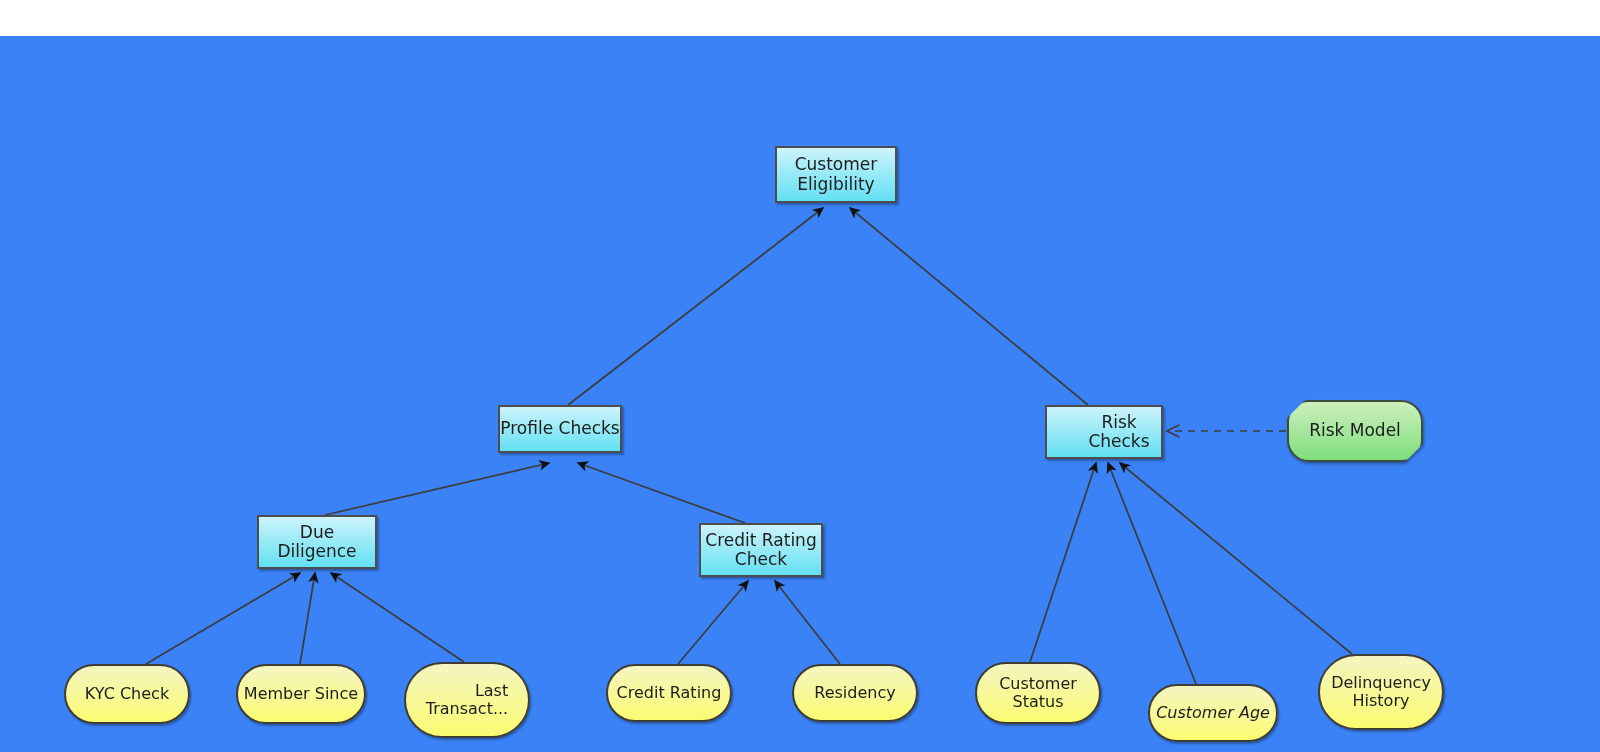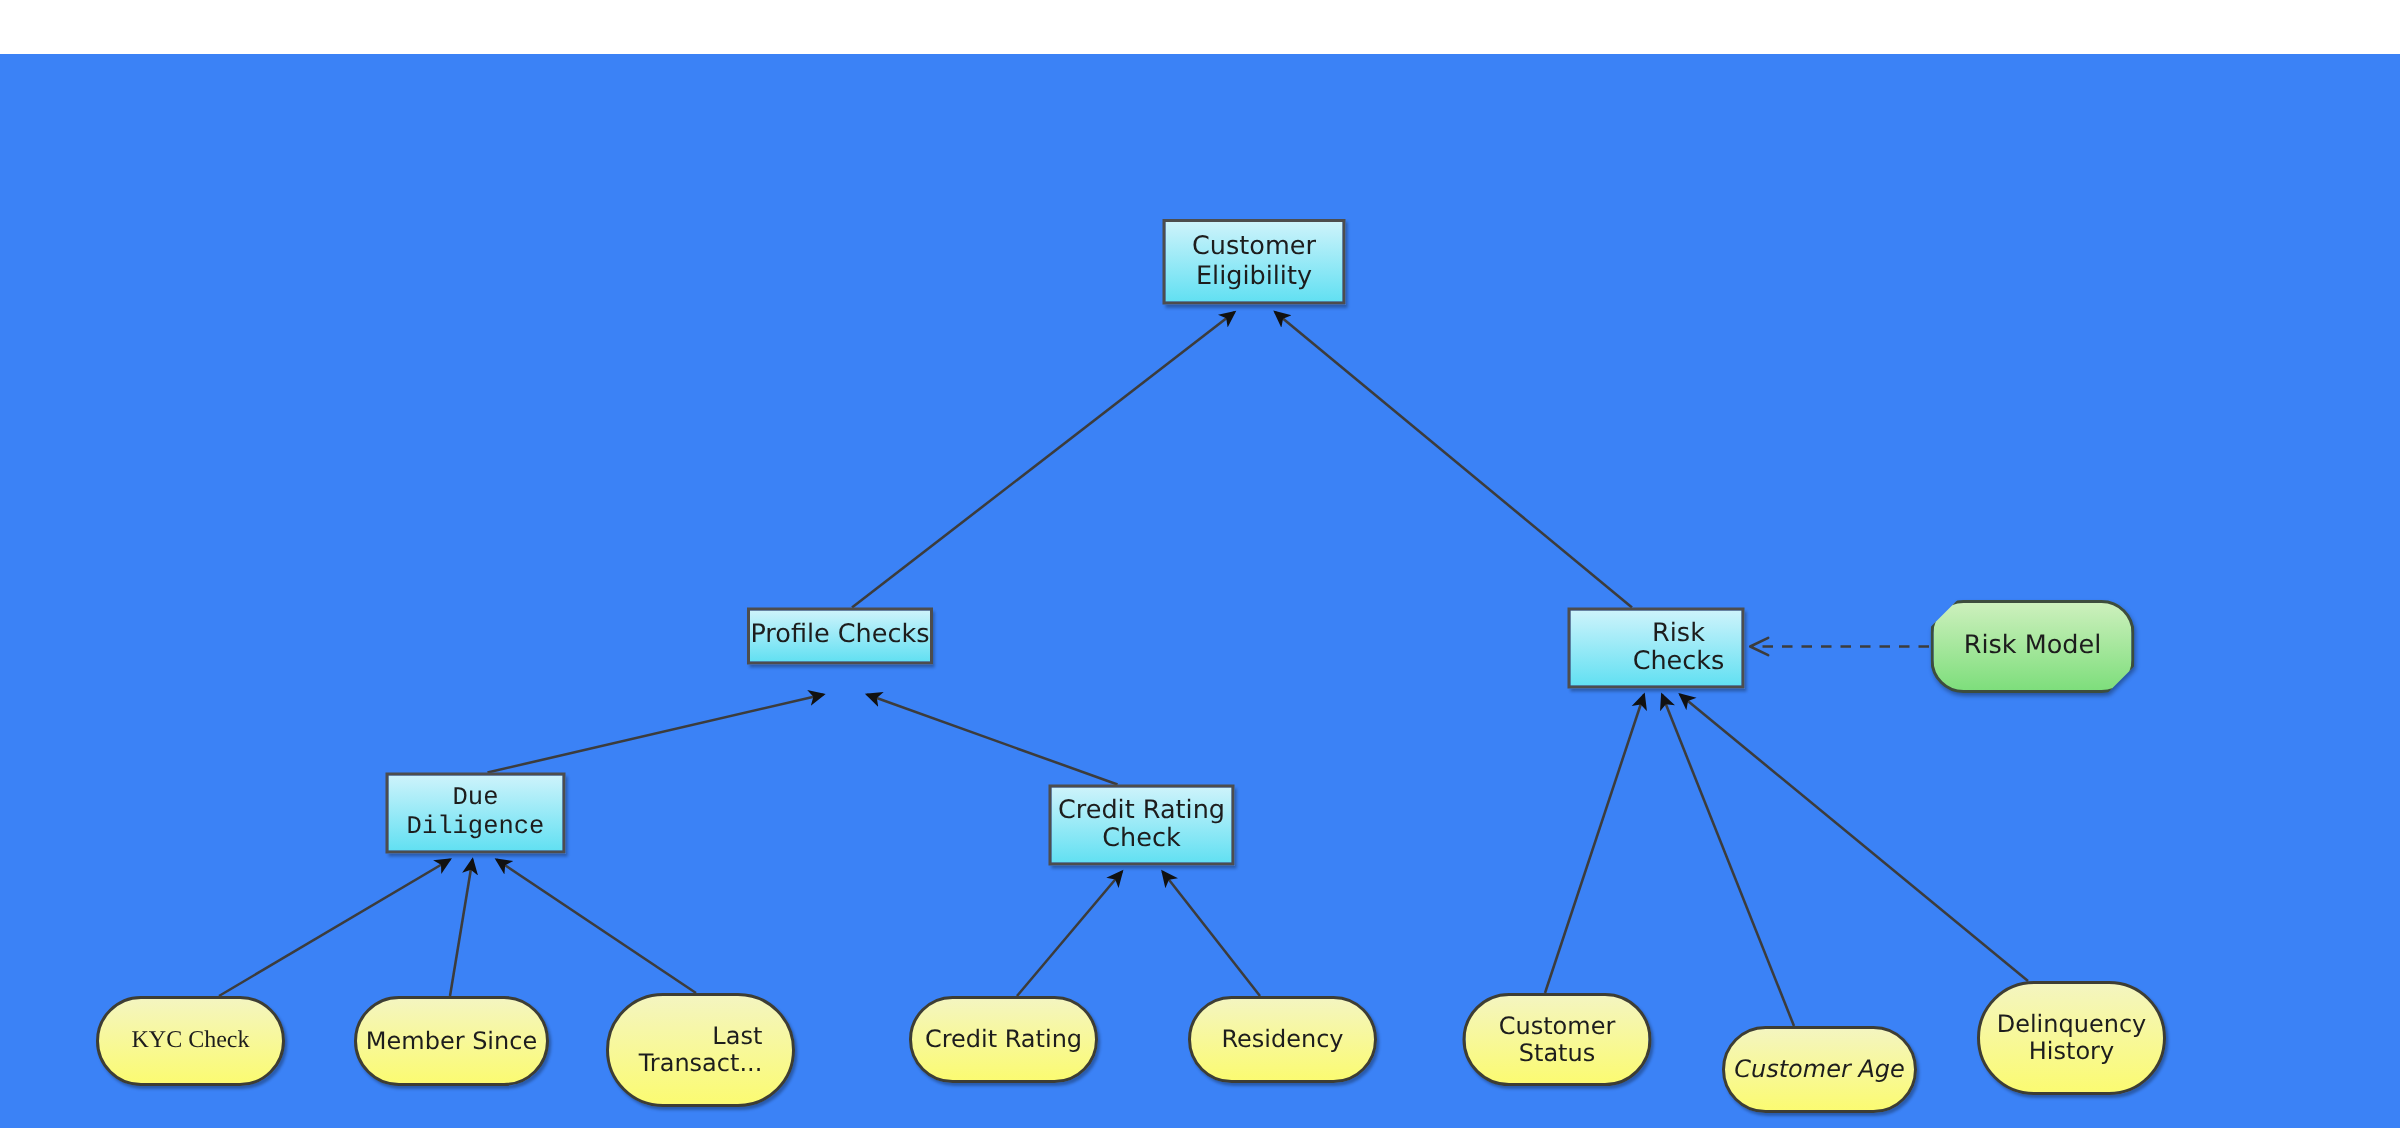--- a/index.html
+++ b/index.html
@@ -99,29 +99,29 @@
         <line x1="840" y1="628" x2="775" y2="545" stroke="#3c3c3c" stroke-width="1.7" marker-end="url(#arrow-filled)"></line>
         <line x1="1030" y1="626" x2="1096" y2="427" stroke="#3c3c3c" stroke-width="1.7" marker-end="url(#arrow-filled)"></line>
         <line x1="1196" y1="648" x2="1108" y2="427" stroke="#3c3c3c" stroke-width="1.7" marker-end="url(#arrow-filled)"></line>
         <line x1="1352" y1="618" x2="1120" y2="427" stroke="#3c3c3c" stroke-width="1.7" marker-end="url(#arrow-filled)"></line>
       </g>
   </svg>
 
   <div id="nodes-group">
       <div class="node process" style="left: 775px; top: 110px; width: 122px; height: 57px;">Customer
 Eligibility</div>
-      <div class="node process" style="left: 498px; top: 369px; width: 124px; height: 38px;">Profile Checks</div>
+      <div class="node process" style="left: 498px; top: 369px; width: 124px; height: 48px;">Profile Checks</div>
       <div class="node process" style="left: 1045px; top: 369px; width: 118px; height: 54px; padding-left: 30px;">Risk Checks</div>
       <div class="model-wrap" style="left: 1287px; top: 364px; width: 136px; height: 62px;">
         <div class="node model" style="width: 136px; height: 62px; border-radius: 22px;">Risk Model</div>
       </div>
-      <div class="node process" style="left: 257px; top: 479px; width: 120px; height: 54px; font-family: Liberation Mono, monospace;">Due Diligence</div>
+      <div class="node process" style="left: 257px; top: 479px; width: 120px; height: 54px;">Due Diligence</div>
       <div class="node process" style="left: 699px; top: 487px; width: 124px; height: 54px;">Credit Rating
 Check</div>
-      <div class="node data" style="left: 64px; top: 628px; width: 126px; height: 60px; font-family: Liberation Serif, serif;">KYC Check</div>
+      <div class="node data" style="left: 64px; top: 628px; width: 126px; height: 60px;">KYC Check</div>
       <div class="node data" style="left: 236px; top: 628px; width: 130px; height: 60px;">Member Since</div>
       <div class="node data" style="left: 404px; top: 626px; width: 126px; height: 76px; text-align: right;">Last
 Transact...</div>
       <div class="node data" style="left: 606px; top: 628px; width: 126px; height: 58px;">Credit Rating</div>
       <div class="node data" style="left: 792px; top: 628px; width: 126px; height: 58px;">Residency</div>
       <div class="node data" style="left: 975px; top: 626px; width: 126px; height: 62px;">Customer
 Status</div>
       <div class="node data" style="left: 1148px; top: 648px; width: 130px; height: 58px; font-style: italic;">Customer Age</div>
       <div class="node data" style="left: 1318px; top: 618px; width: 126px; height: 76px;">Delinquency
 History</div>

